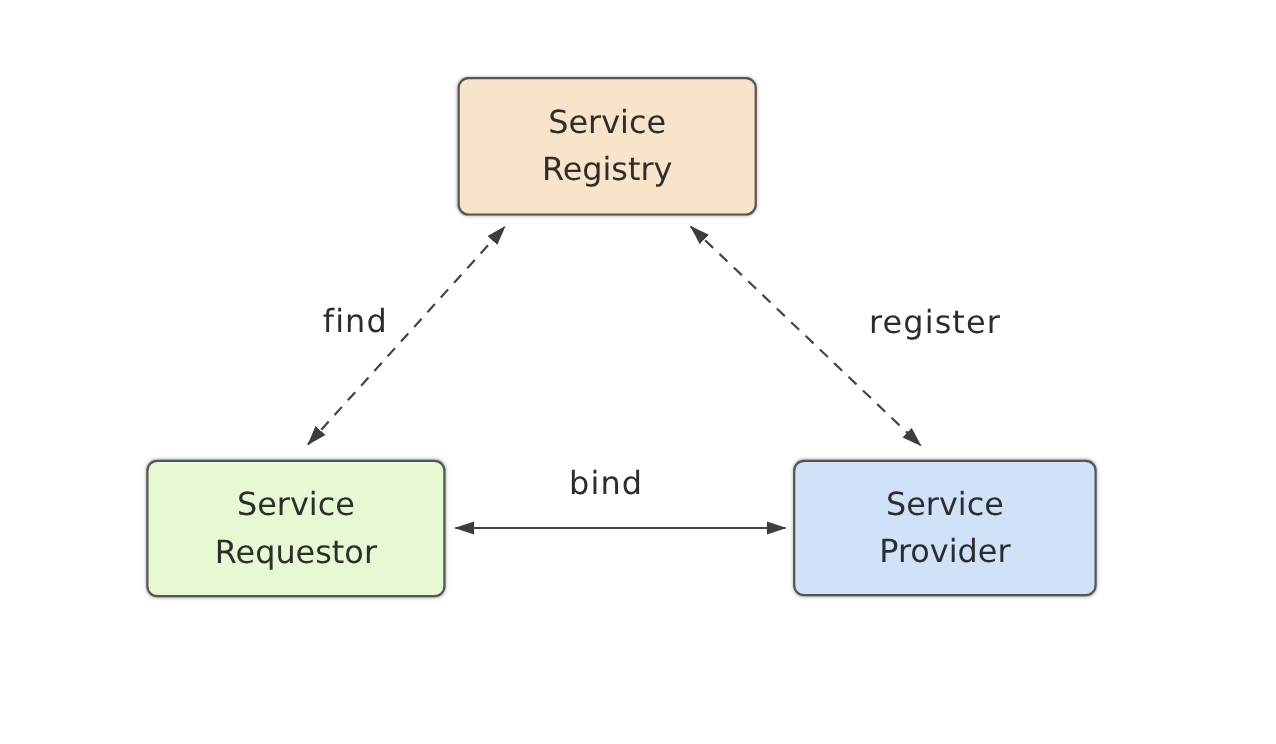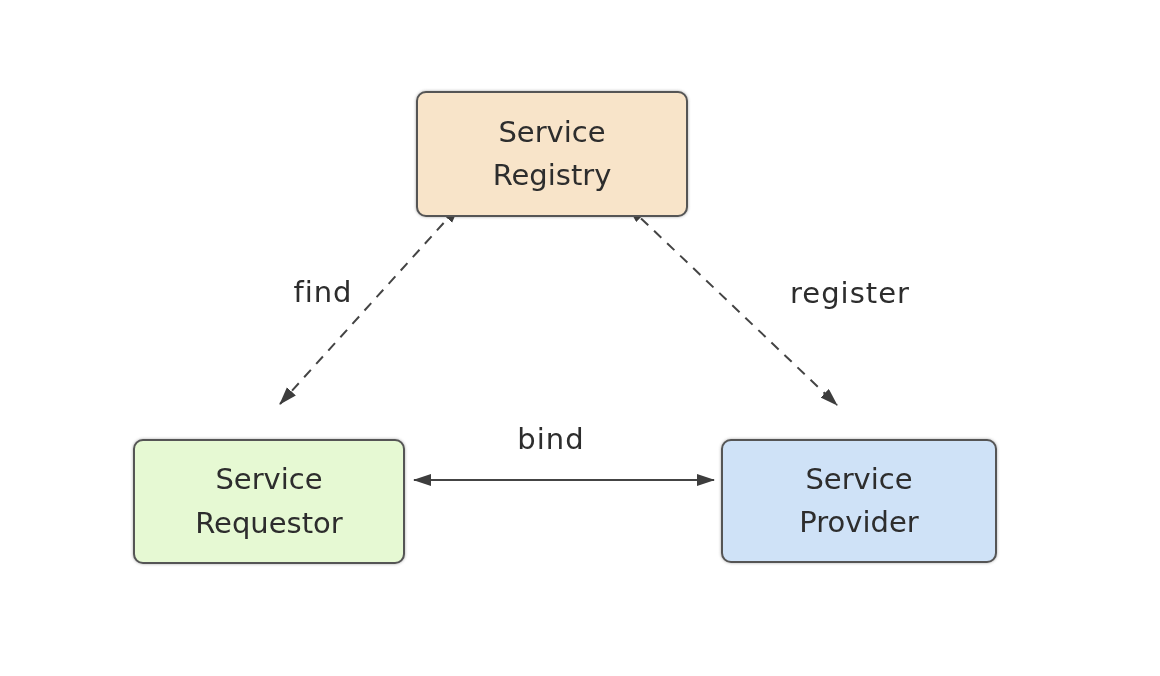--- a/index.html
+++ b/index.html
@@ -30,21 +30,20 @@
     border-radius: 10px;
     box-shadow: 0 0 3px rgba(60,60,60,0.45);
     display: flex;
     align-items: center;
     justify-content: center;
     text-align: center;
     font-size: 29px;
     line-height: 1.5;
     color: #2d2d2d;
     white-space: pre-line;
-    margin-top: 21px;
   }
   #node-registry  { left: 416px; top:  70px; width: 268px; height: 122px; }
   #node-requestor { left: 133px; top: 418px; width: 268px; height: 121px; }
   #node-provider  { left: 721px; top: 418px; width: 272px; height: 120px; }
 
   .edge-label {
     font-size: 29px;
     letter-spacing: 1px;
     fill: #2d2d2d;
     text-anchor: middle;

